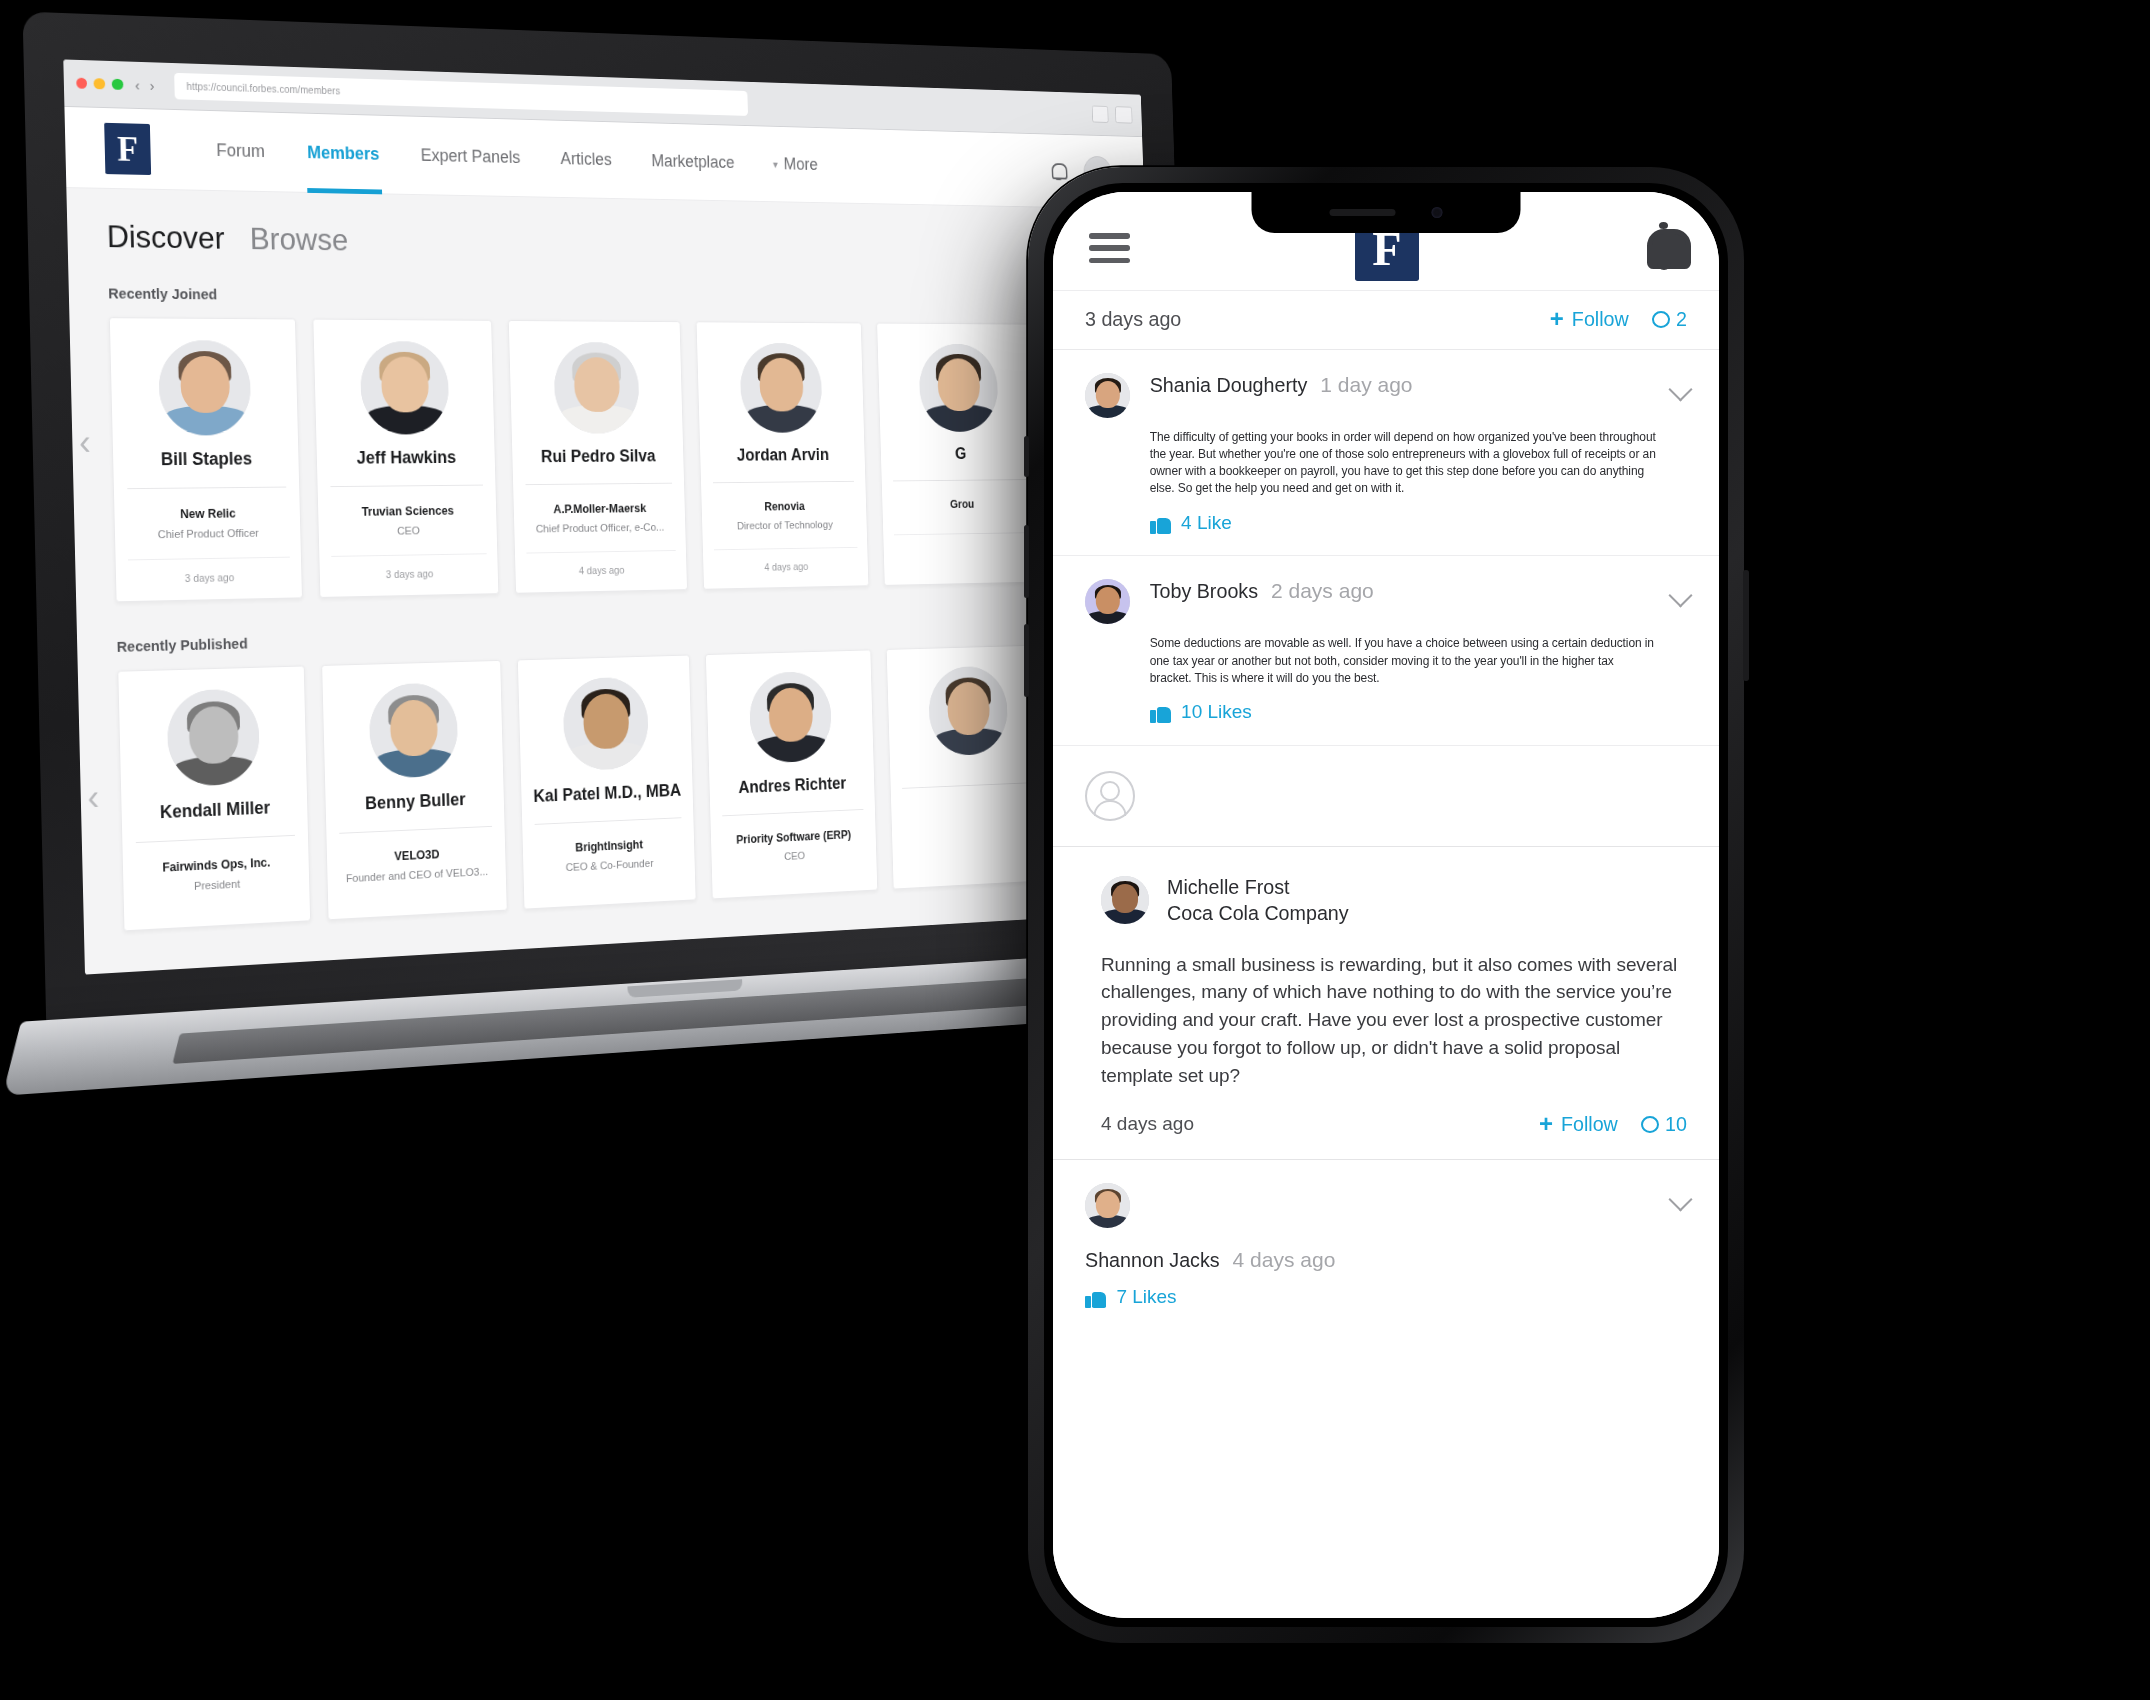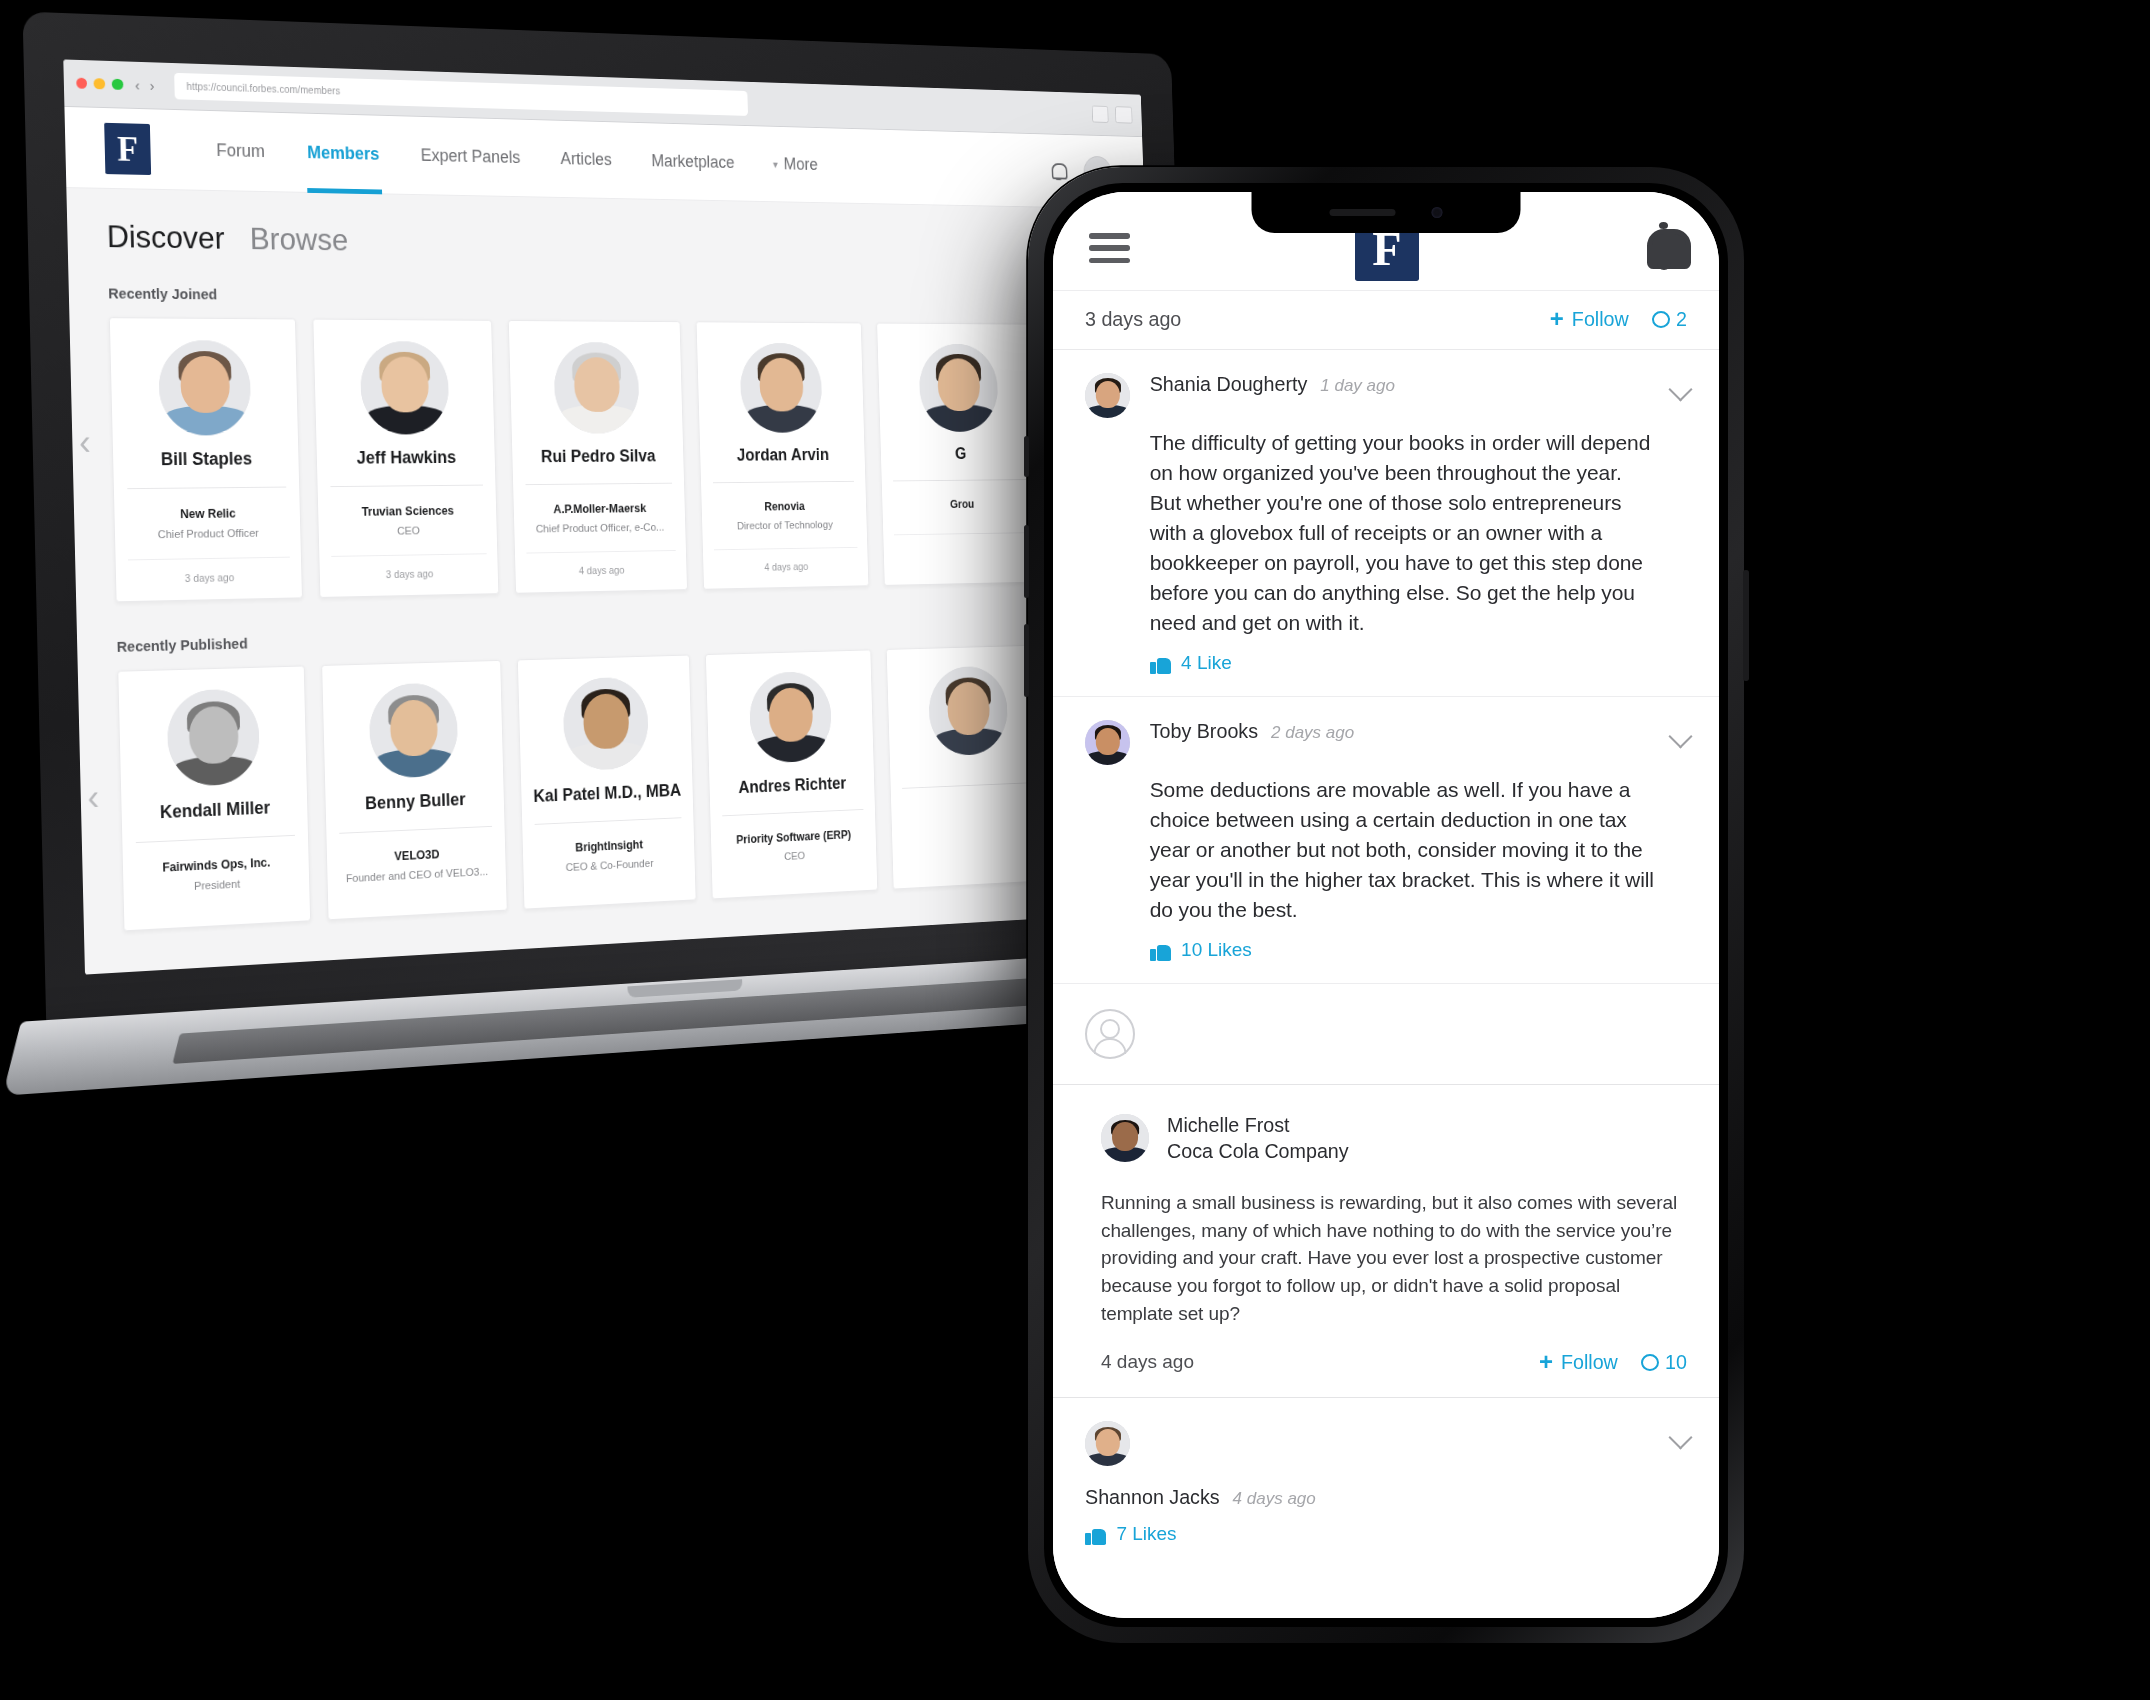--- a/index.html
+++ b/index.html
@@ -124,22 +124,22 @@
   .plus{font-size:24px;line-height:1;font-weight:700;}
   .cbubble{display:flex;align-items:center;gap:6.3px;color:#18a4d8;font-size:19.7px;}
   .bubicon{width:18px;height:17px;border:2.2px solid #18a4d8;border-radius:50%;}
 
   .comment{display:flex;gap:19.7px;padding:23px 32px 21.5px 32px;border-bottom:0.9px solid #ededef;position:relative;}
   .comment.noline{border-bottom:none;flex-direction:column;}
   .cav{width:45px;height:45px;border-radius:50%;flex:none;overflow:hidden;position:relative;background:#d7d8dc;}
   .cbody{flex:1;min-width:0;padding-right:30px;}
   .chead{margin-bottom:2.7px;}
   .cname{font-size:19.7px;color:#2b2c30;font-weight:400;}
-  .ctime{font-size:17px;color:#a5a6aa;margin-left:9px;font-style:italic;}
-  .ctext{font-size:21px;line-height:1.43;color:#2b2c30;letter-spacing:-0.1px;margin-top:32px;}
+  .ctime{font-size:21px;color:#a5a6aa;margin-left:9px;}
+  .ctext{font-size:12px;line-height:1.43;color:#2b2c30;letter-spacing:-0.1px;margin-top:32px;}
   .likes{display:flex;align-items:center;gap:9.9px;margin-top:14.3px;color:#18a4d8;font-size:19px;}
   .thumb{width:21.5px;height:21.5px;position:relative;flex:none;}
   .thumb:before{content:"";position:absolute;left:0;bottom:0;width:6.3px;height:12.5px;background:#18a4d8;border-radius:0.9px;}
   .thumb:after{content:"";position:absolute;left:7.2px;bottom:0;width:14.3px;height:16px;background:#18a4d8;border-radius:2.7px 5.4px 1.8px 1.8px;}
   .caret{position:absolute;right:27px;top:27px;width:21.5px;height:21.5px;}
   .caret:before{content:"";position:absolute;left:1.8px;top:3.6px;width:15px;height:15px;border-right:2.7px solid #9fa0a4;border-bottom:2.7px solid #9fa0a4;transform:rotate(45deg);}
 
   .replyrow{display:flex;align-items:center;gap:19.7px;padding:25px 32px;background:#fff;border-bottom:0.9px solid #e4e4e6;}
   .reply-av{width:50px;height:50px;border-radius:50%;border:2.2px solid #cfd0d4;flex:none;position:relative;}
   .reply-av:before{content:"";position:absolute;left:50%;top:8px;transform:translateX(-50%);width:16px;height:16px;border:2.2px solid #cfd0d4;border-radius:50%;}

